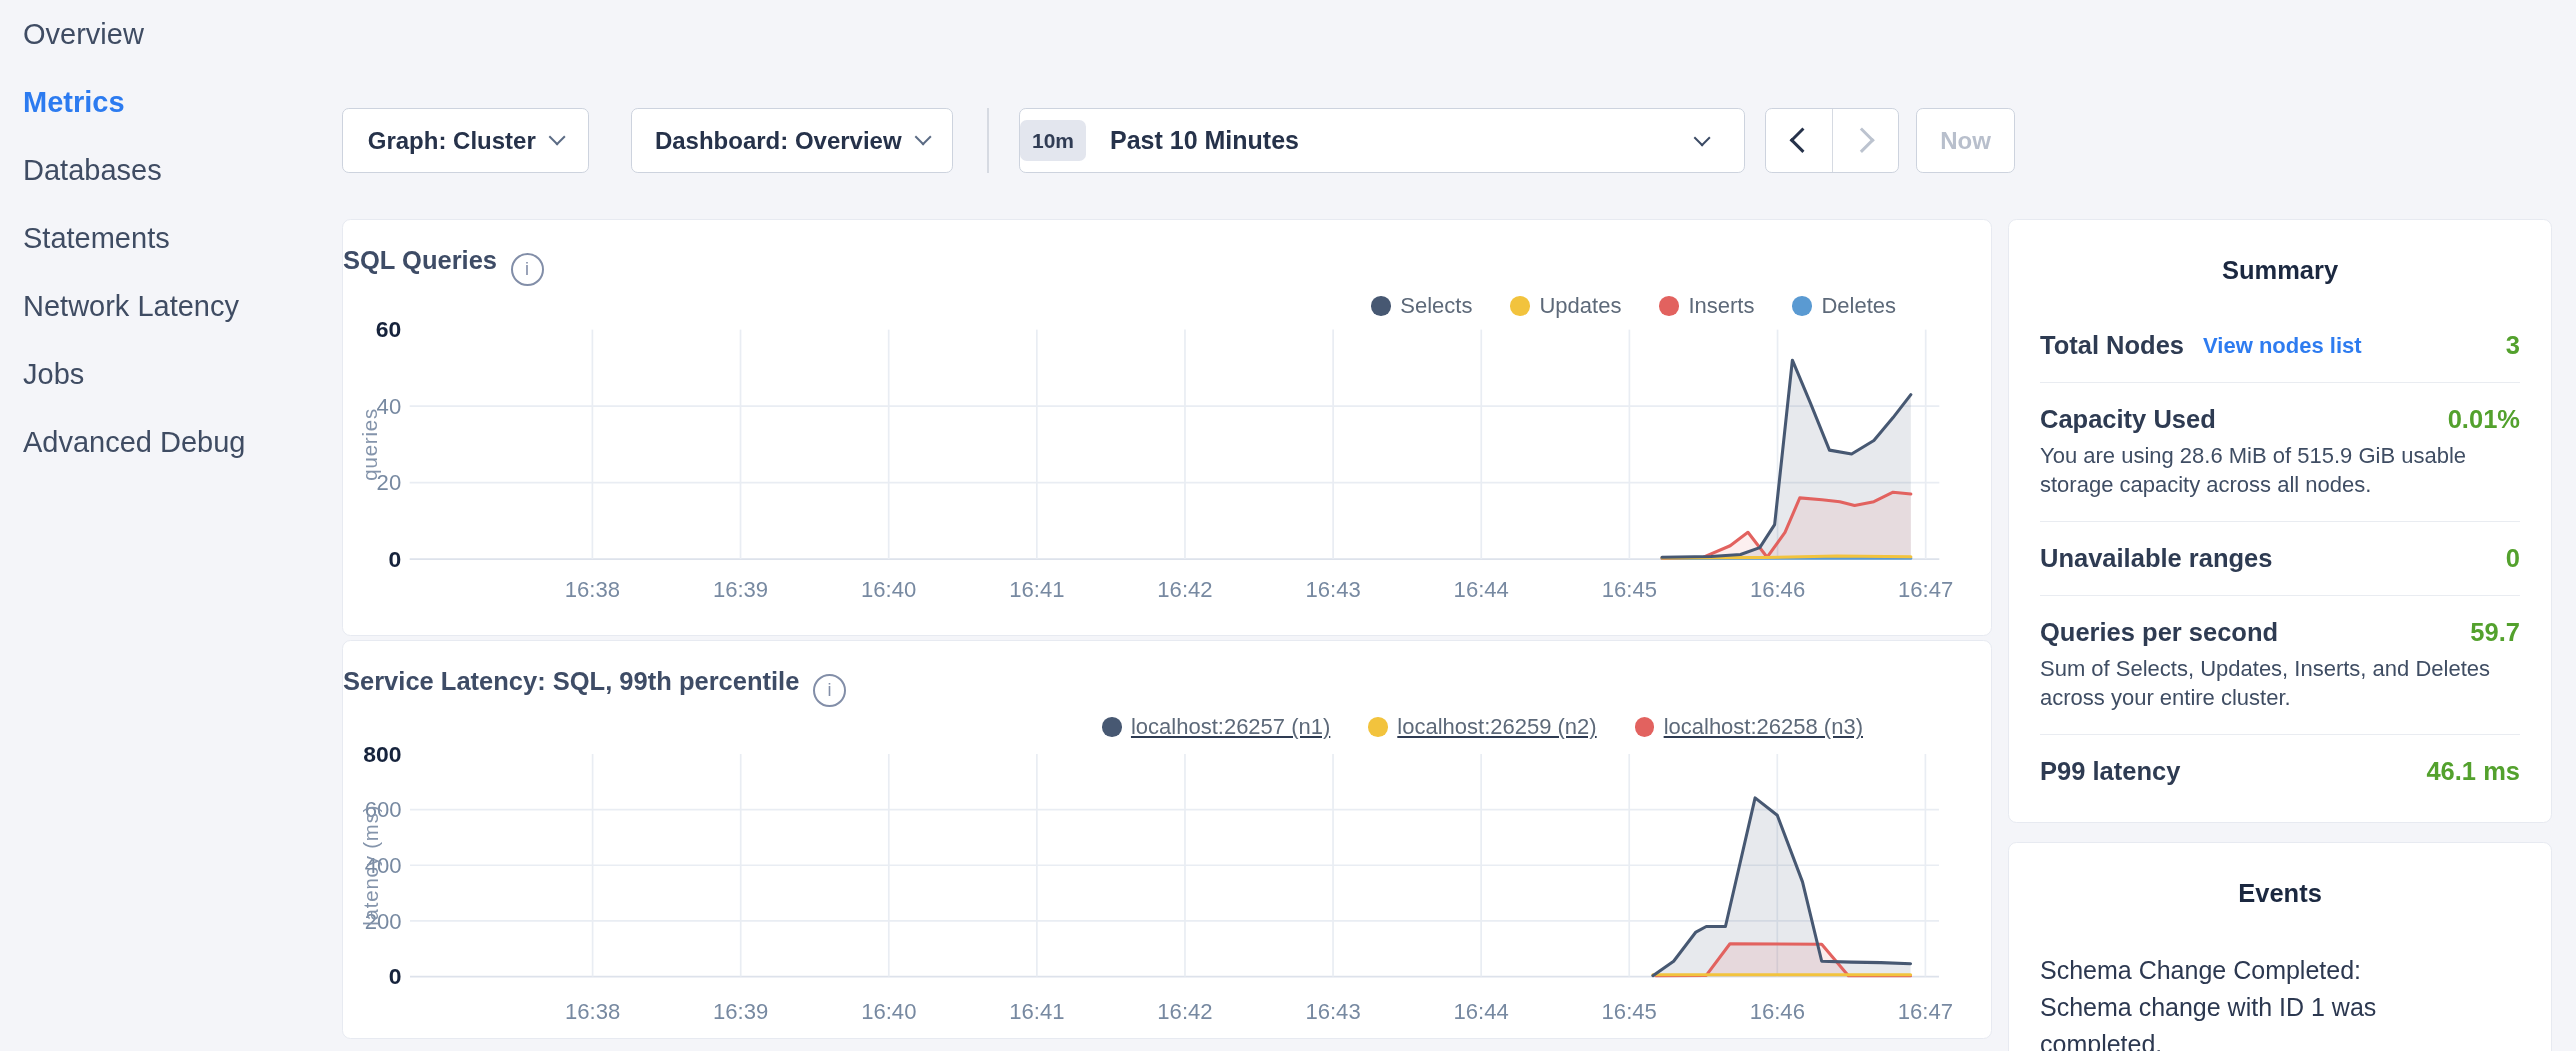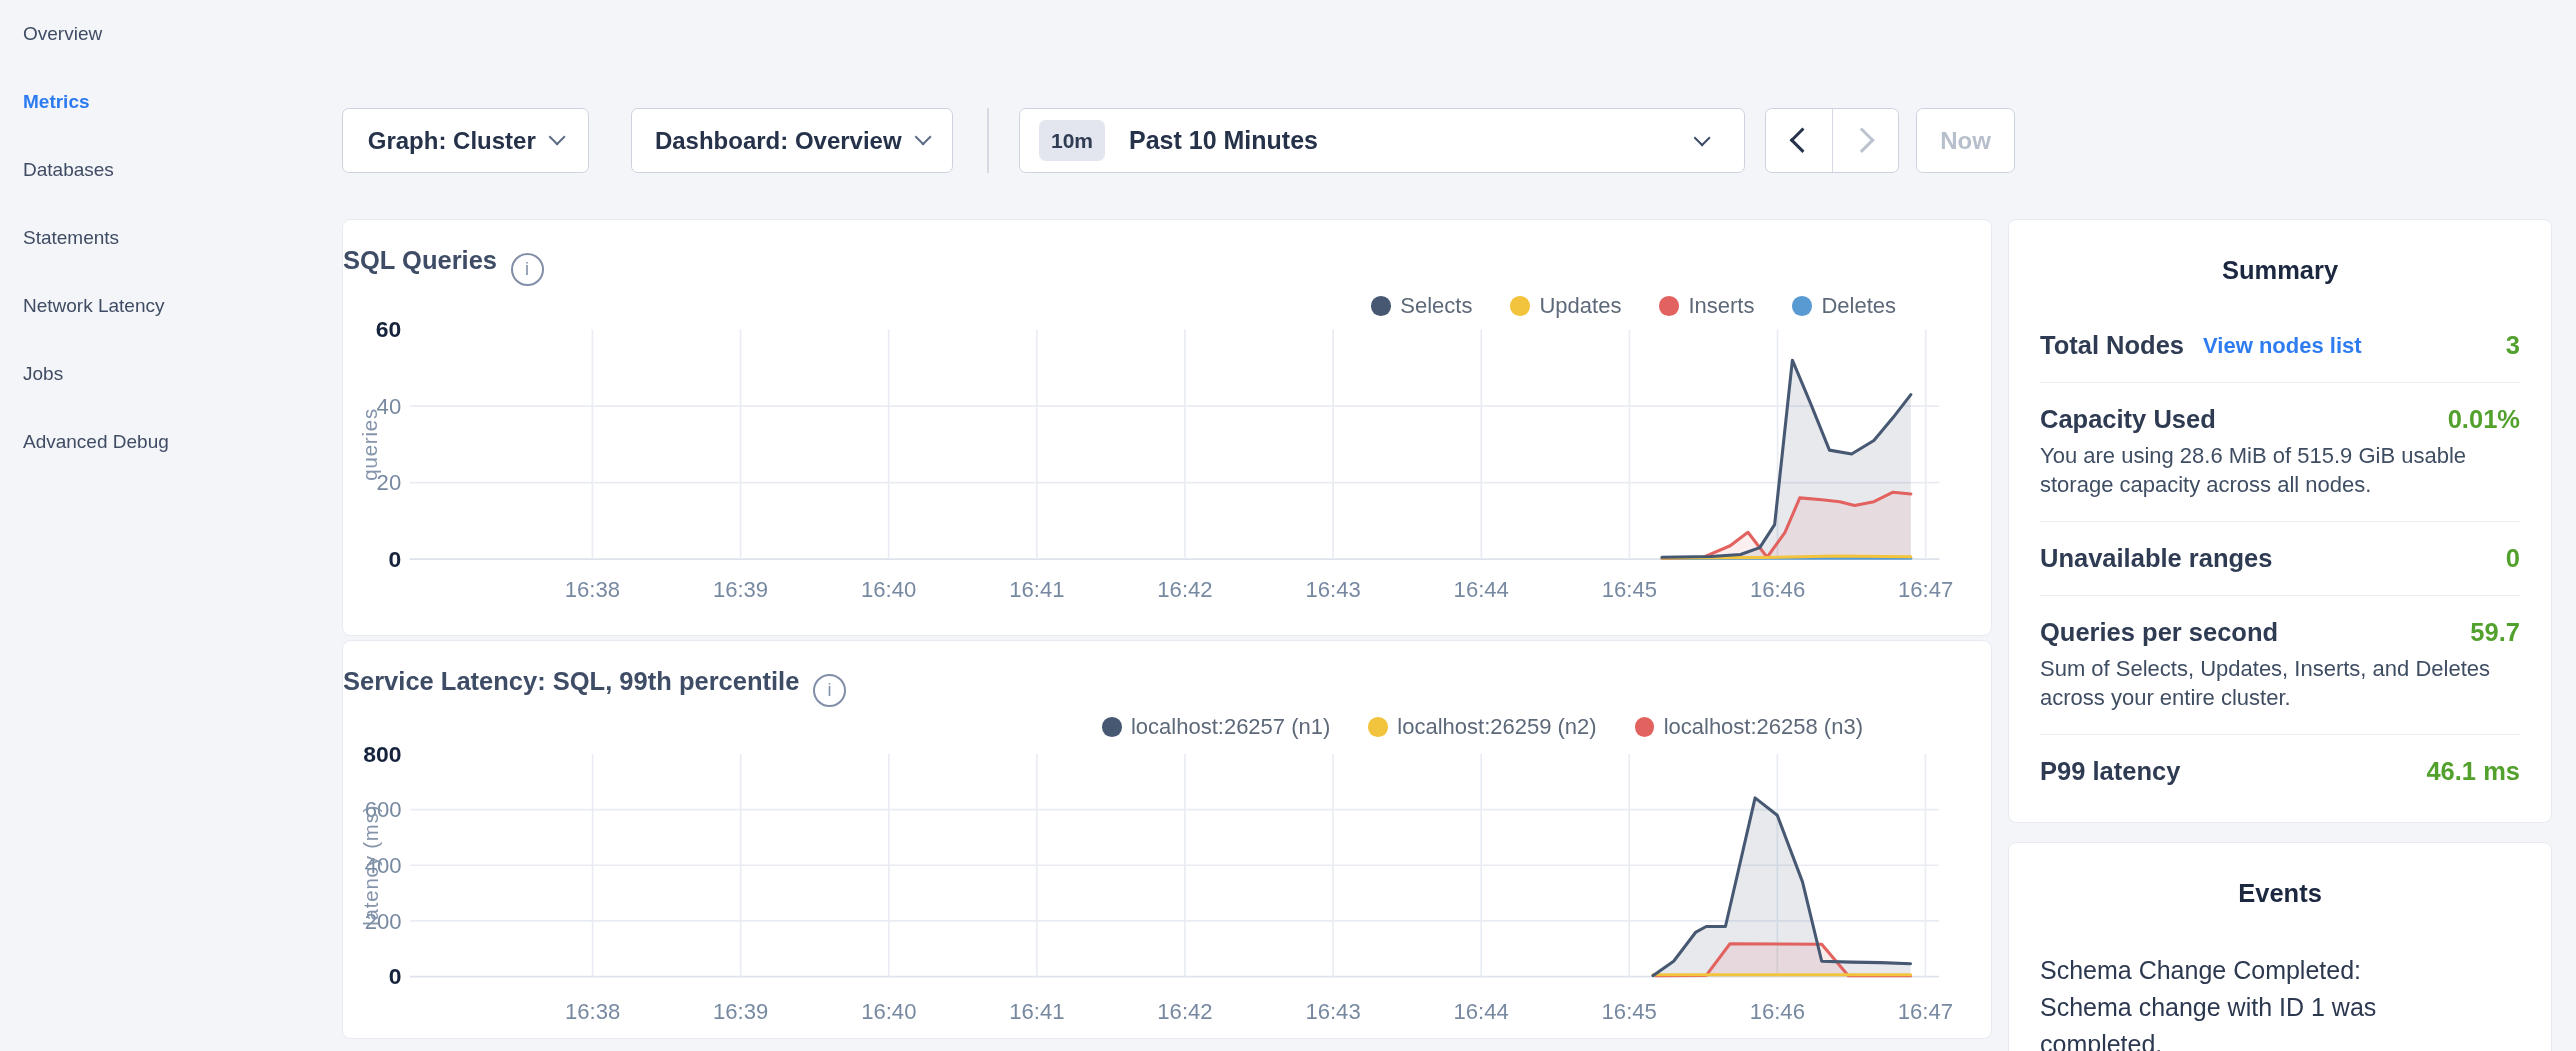--- a/index.html
+++ b/index.html
@@ -2,38 +2,38 @@
 <html style="font-size:13.6px"><head>
 <meta charset="utf-8">
 <style>
   html,body{margin:0;padding:0;background:#f4f5f9;}
   #app{position:relative;width:2576px;height:1051px;overflow:hidden;
        background:#f4f5f9;font-family:"Liberation Sans",sans-serif;color:#2e3b52;}
 
   
   .sidebar{position:absolute;left:0;top:0;width:342px;}
   .side-item{height:68px;display:flex;align-items:center;padding-left:23px;
-             font-size:19px;font-weight:500;color:#3f4c63;cursor:pointer;}
+             font-size:29px;font-weight:500;color:#3f4c63;cursor:pointer;}
   .side-item.active{color:#2c7bf0;font-weight:700;}
 
   
   .page-title{position:absolute;left:342px;top:20.4px;font-size:37px;font-weight:500;
               color:#21262f;letter-spacing:-0.4px;}
 
   
   .ctl{position:absolute;top:108px;height:65px;background:#fff;border:1.7px solid #cdd3de;
        border-radius:6.8px;box-sizing:border-box;display:flex;align-items:center;
        justify-content:center;font-size:24px;font-weight:700;color:#26324a;cursor:pointer;}
   .dd1{left:342px;width:247px;}
   .dd2{left:631px;width:322px;}
   .chev{display:inline-block;width:10.2px;height:10.2px;border-right:2.6px solid #5b6b84;
         border-bottom:2.6px solid #5b6b84;transform:rotate(45deg);margin-left:15.3px;
         margin-top:-6.8px;}
   .vdiv{position:absolute;left:987px;top:108px;width:1.7px;height:65px;background:#d6dae2;}
-  .timebox{left:1019px;width:726px;justify-content:flex-start;padding-left:19px;}
+  .timebox{left:1019px;width:726px;justify-content:flex-start;padding-left:0;}
   .badge{background:#e3e6ee;border-radius:6.8px;padding:8.5px 12px;font-size:21px;
          font-weight:700;color:#303c54;}
   .timelabel{margin-left:24px;font-size:25px;}
   .timebox .chev{position:absolute;right:36px;border-color:#3b4a64;margin-top:-5.1px;}
   .arrowgrp{position:absolute;left:1765px;top:108px;width:134px;height:65px;background:#fff;
             border:1.7px solid #cdd3de;border-radius:6.8px;box-sizing:border-box;display:flex;}
   .arrowbtn{flex:1;display:flex;align-items:center;justify-content:center;cursor:pointer;}
   .arrowbtn+.arrowbtn{border-left:1.7px solid #d6dae2;}
   .arr{display:inline-block;width:15.3px;height:15.3px;border-right:3.4px solid #26324a;
        border-bottom:3.4px solid #26324a;}
@@ -46,21 +46,21 @@
         box-sizing:border-box;}
   .chart1{left:342px;top:219px;width:1650px;height:417px;}
   .chart2{left:342px;top:640px;width:1650px;height:399px;}
   .chart-title{position:absolute;left:0;right:0;top:25.5px;font-size:25.5px;
                font-weight:700;color:#3e4c66;}
   .info-icon{display:inline-flex;align-items:center;justify-content:center;width:29px;
              height:29px;border:2.1px solid #828ea8;border-radius:50%;color:#828ea8;
              font-size:18px;font-weight:400;margin-left:13.6px;vertical-align:-6px;cursor:pointer;}
   .legend{position:absolute;top:73px;display:flex;gap:38px;align-items:flex-end;}
   .legend.l1{right:95px;}
-  .legend.l2{right:128px;}
+  .legend.l2{right:128px;text-decoration:underline;}
   .li{display:flex;align-items:center;gap:9.4px;font-size:22px;color:#5d6979;cursor:pointer;}
   .dot{width:19.6px;height:19.6px;border-radius:50%;flex:0 0 auto;}
   .plot{position:absolute;left:0;top:0;}
   .xtick{font:26px "Liberation Sans",sans-serif;fill:#7789a1;}
   .ytick{font:26px "Liberation Sans",sans-serif;fill:#7789a1;}
   .ytick.strong{font:700 27px "Liberation Sans",sans-serif;fill:#16233c;}
   .ylabel{font:24px "Liberation Sans",sans-serif;fill:#8494ab;letter-spacing:1px;}
 
   
   .summary{left:2008px;top:219px;width:544px;height:604px;padding:0 31px;}

